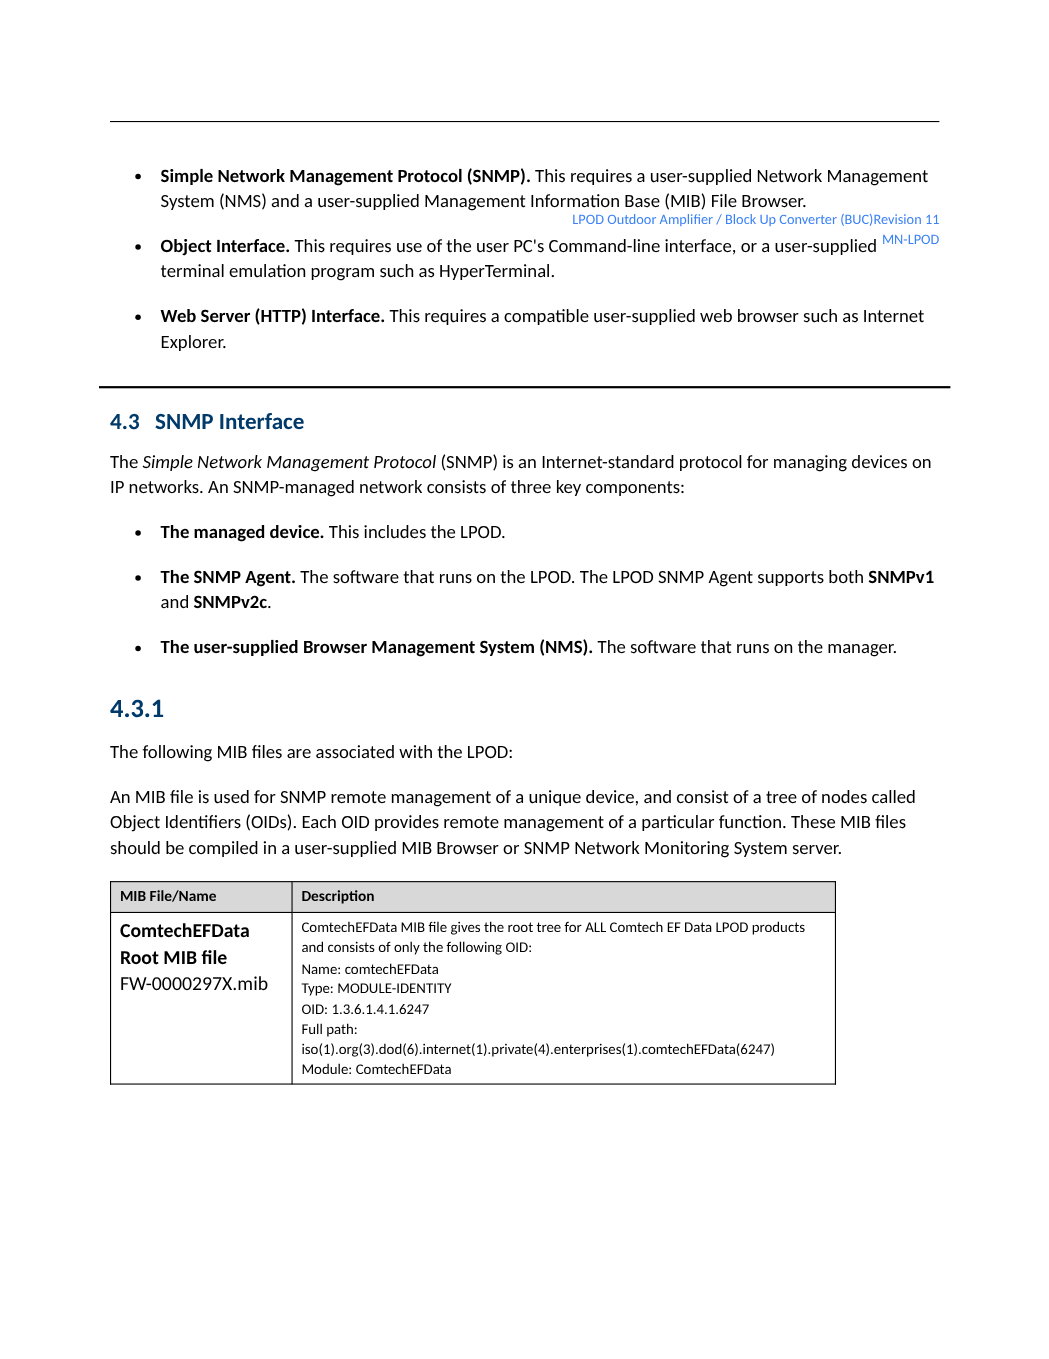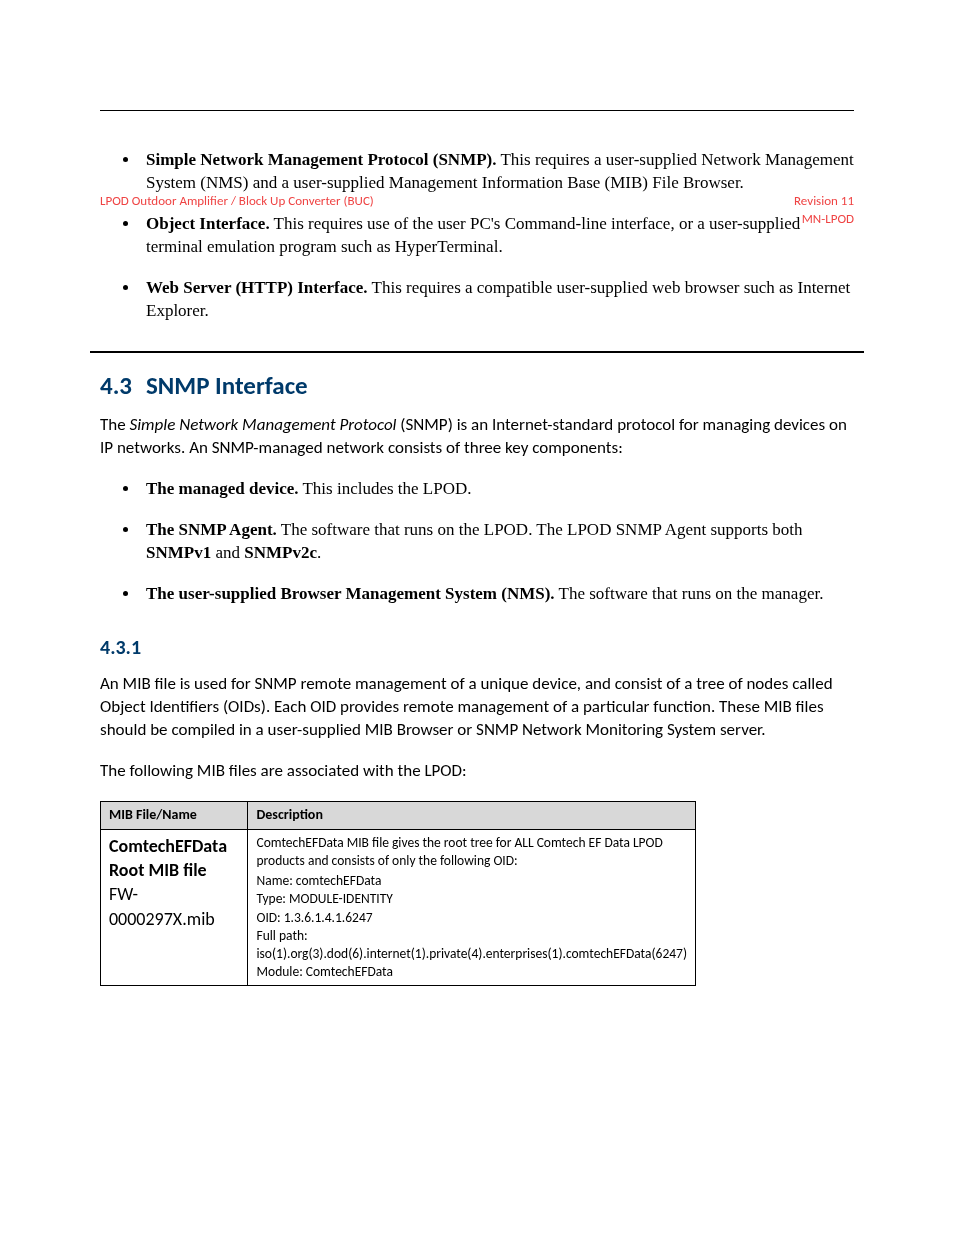--- a/index.html
+++ b/index.html
@@ -15,42 +15,42 @@
     width: 954px;
     height: 1235px;
     position: relative;
     margin: 0;
     padding: 0;
   }
   .top-rule { border-top: 1.5px solid #000; margin: 110px 100px 0 100px; }
   .content { margin: 0 100px; padding-top: 38px; }
   .p { margin: 0 0 18px 0; }
   ul.bullets { margin: 0 0 20px 0; padding-left: 40px; list-style-type: disc; }
-  ul.bullets li { padding-left: 6px; margin-bottom: 18px; font-family: Liberation Serif, serif; }
+  ul.bullets li { padding-left: 6px; margin-bottom: 18px; }
   .section-rule { border-top: 2.5px solid #000; margin: 28px -10px 0 -10px; }
-  .heading-block { display: flex; gap: 14px; margin: 16px 0 12px 0; font-size: 25px; font-weight: bold; color: #003a6a; }
+  .heading-block { display: flex; gap: 14px; margin: 16px 0 12px 0; font-size: 21px; font-weight: bold; color: #003a6a; }
   .heading-num { white-space: nowrap; }
-  .subhead { display: flex; gap: 14px; margin: 28px 0 12px 0; font-size: 20px; font-weight: bold; color: #003a6a; }
-  table.mib { border-collapse: collapse; width: 596px; margin-top: 10px; font-size: 14px; }
+  .subhead { display: flex; gap: 14px; margin: 28px 0 12px 0; font-size: 24px; font-weight: bold; color: #003a6a; }
+  table.mib { border-collapse: collapse; width: 660px; margin-top: 10px; font-size: 14px; }
   table.mib td, table.mib th { border: 1px solid #000; vertical-align: top; padding: 4px 8px; }
   table.mib th { background: #d8d8d8; text-align: left; font-weight: bold; }
   table.mib .col1 { width: 165px; }
   table.mib .filename { font-family: Calibri, Arial, sans-serif; font-size: 18px; }
   table.mib .desc { font-size: 13.5px; }
   .italic { font-style: italic; }
   .bold { font-weight: bold; }
   .header-text {
     position: absolute;
     top: 82px;
     left: 100px;
     right: 100px;
     display: flex;
-    justify-content: space-between;
+    justify-content: flex-end;
     font-size: 13px;
-    color: #ef4444;
+    color: #3b82f6;
   }
 </style>
 </head>
 <body>
 
 <div class="page">
   <div class="header-text">
     <div>
       <div>LPOD Outdoor Amplifier / Block Up Converter (BUC)</div>
     </div>
@@ -96,22 +96,22 @@
       </li>
       <li>
         <span class="bold">The user-supplied Browser Management System (NMS).</span><span> The software that runs on the manager.</span>
       </li>
     </ul>
 
     <div class="subhead">
       <span class="heading-num">4.3.1</span>
     </div>
 
+    <p class="p">The following MIB files are associated with the LPOD:</p>
     <p class="p">An MIB file is used for SNMP remote management of a unique device, and consist of a tree of nodes called Object Identifiers (OIDs). Each OID provides remote management of a particular function. These MIB files should be compiled in a user-supplied MIB Browser or SNMP Network Monitoring System server.</p>
-    <p class="p">The following MIB files are associated with the LPOD:</p>
 
     <table class="mib">
       <tbody>
           <tr>
         <th class="col1">MIB File/Name</th>
         <th>Description</th>
       </tr>
       <tr>
         <td class="col1">
           <div class="bold filename">ComtechEFData Root MIB file</div>

